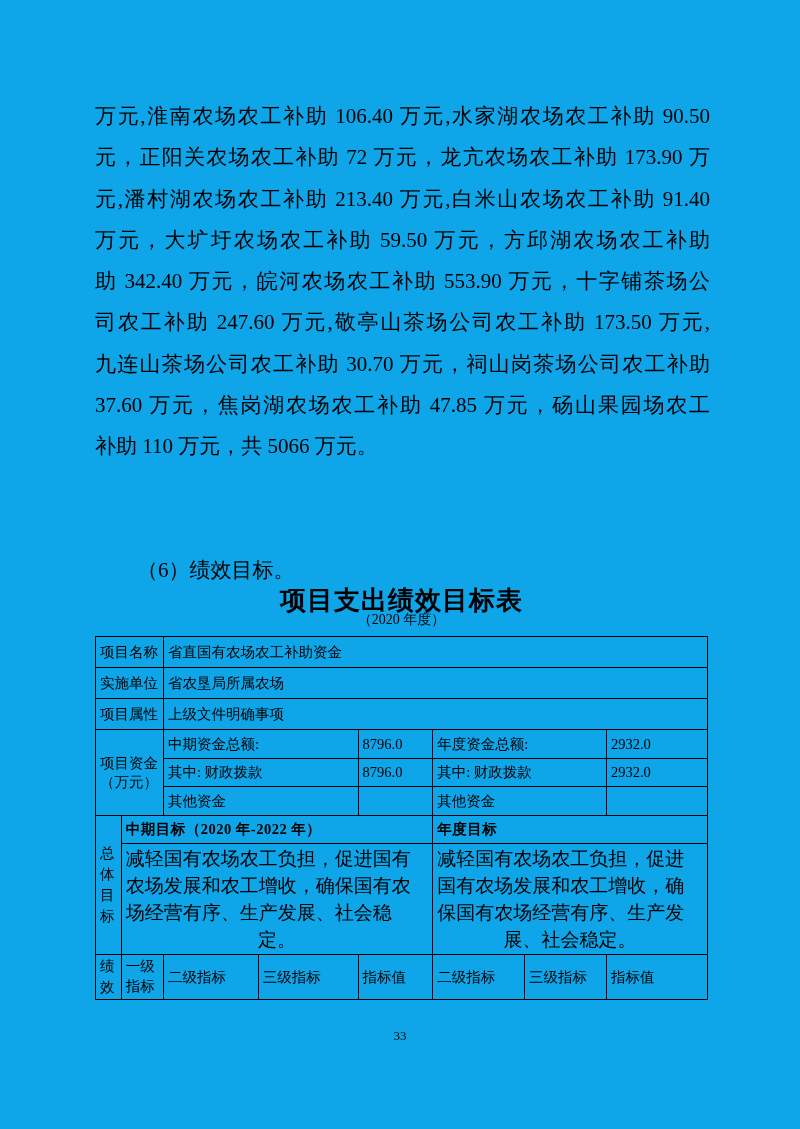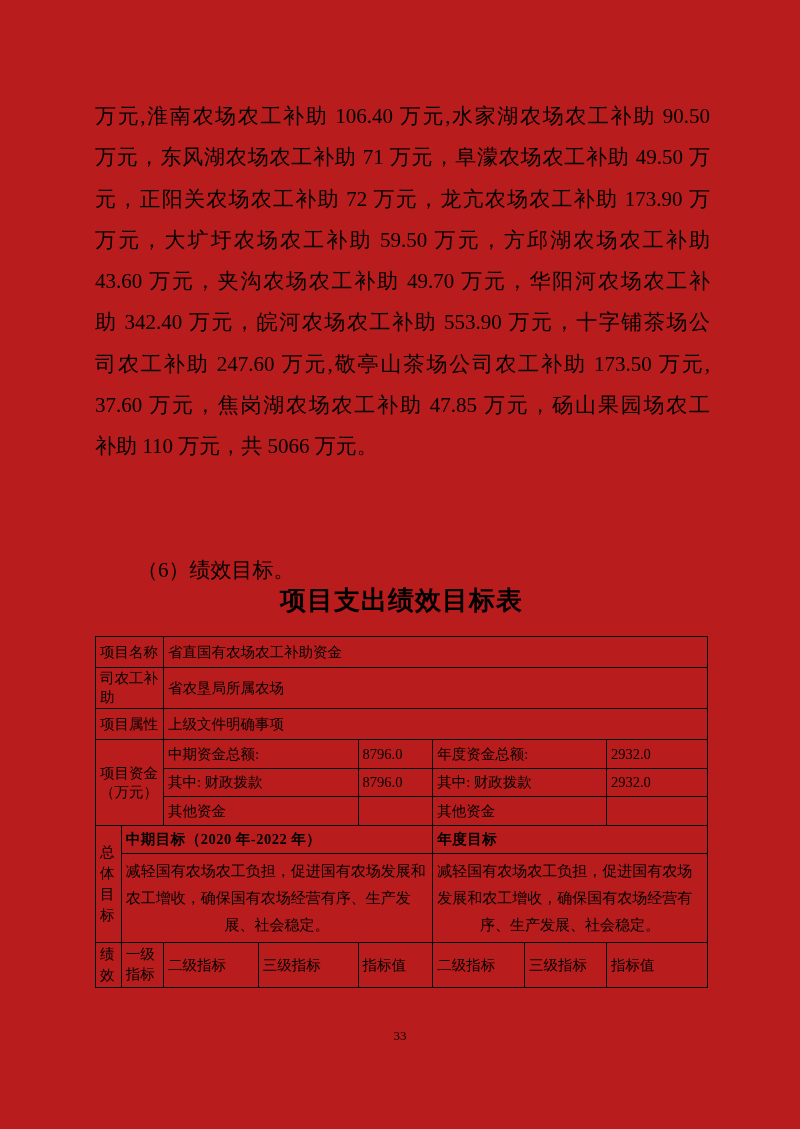--- a/index.html
+++ b/index.html
@@ -1,21 +1,21 @@
 <!DOCTYPE html>
 <html><head>
 <meta charset="utf-8">
 <style>
   html, body { margin: 0; padding: 0; background: #888; }
   .page {
     position: relative;
     width: 800px;
     height: 1129px;
     margin: 0 auto;
-    background: #b91c1c;
+    background: #0ea5e9;
     font-family: "Liberation Serif", "DejaVu Serif", serif;
     color: #000;
     overflow: hidden;
   }
 
   
   .body-text {
     position: absolute;
     top: 96px;
     left: 95px;
@@ -85,21 +85,21 @@
   tr.r6 td { height: 26px; }
   tr.r7 td { height: 25px; }
   tr.r8 td { height: 86px; }
   tr.r9 td { height: 39px; }
 
   td.tl { text-align: left; padding-left: 7px; }
   td.tr-num { text-align: right; padding-right: 6px; }
   td.goal-cell {
     text-align: justify;
     text-align-last: center;
-    font-size: 15px;
+    font-size: 19px;
     line-height: 27px;
     padding: 2px 2px;
   }
   td.hdr { font-weight: bold; letter-spacing: 0.5px; }
   .vtext {
     display: inline-block;
     width: 1.1em;
     line-height: 1.45;
     word-break: break-all;
     white-space: normal;
@@ -122,52 +122,53 @@
     font-size: 13px;
   }
 </style>
 </head>
 <body>
 
 <div class="page">
 
   <div class="body-text">
       <div class="body-line">万元,淮南农场农工补助 106.40 万元,水家湖农场农工补助 90.50</div>
-      <div class="body-line">万元，东风湖农场农工补助 71 万元，阜濛农场农工补助 49.50 万</div>
       <div class="body-line">元，正阳关农场农工补助 72 万元，龙亢农场农工补助 173.90 万</div>
+      <div class="body-line">元,潘村湖农场农工补助 213.40 万元,白米山农场农工补助 91.40</div>
       <div class="body-line">万元，大圹圩农场农工补助 59.50 万元，方邱湖农场农工补助</div>
-      <div class="body-line">43.60 万元，夹沟农场农工补助 49.70 万元，华阳河农场农工补</div>
       <div class="body-line">助 342.40 万元，皖河农场农工补助 553.90 万元，十字铺茶场公</div>
       <div class="body-line">司农工补助 247.60 万元,敬亭山茶场公司农工补助 173.50 万元,</div>
+      <div class="body-line">九连山茶场公司农工补助 30.70 万元，祠山岗茶场公司农工补助</div>
       <div class="body-line">37.60 万元，焦岗湖农场农工补助 47.85 万元，砀山果园场农工</div>
       <div class="body-line last">补助 110 万元，共 5066 万元。</div>
     </div>
 
   <div class="section-heading">（6）绩效目标。</div>
 
   <div class="doc-title">项目支出绩效目标表</div>
+  <div class="doc-subtitle">（2020 年度）</div>
 
   <table class="goal-table">
     <colgroup>
       <col style="width:4.2%">
         <col style="width:6.9%">
         <col style="width:15.5%">
         <col style="width:16.3%">
       <col style="width:12.2%">
         <col style="width:15.0%">
         <col style="width:13.4%">
         <col style="width:16.5%">
     </colgroup>
     <tbody>
       <tr class="r1">
         <td colspan="2">项目名称</td>
         <td colspan="6">省直国有农场农工补助资金</td>
       </tr>
       <tr class="r2">
-        <td colspan="2">司农工补助</td>
+        <td colspan="2">实施单位</td>
         <td colspan="6">省农垦局所属农场</td>
       </tr>
       <tr class="r3">
         <td colspan="2">项目属性</td>
         <td colspan="6">上级文件明确事项</td>
       </tr>
       <tr class="r4">
         <td colspan="2" rowspan="3">项目资金（万元）</td>
         <td colspan="2" class="tl">中期资金总额:</td>
         <td class="tr-num">8796.0</td>

